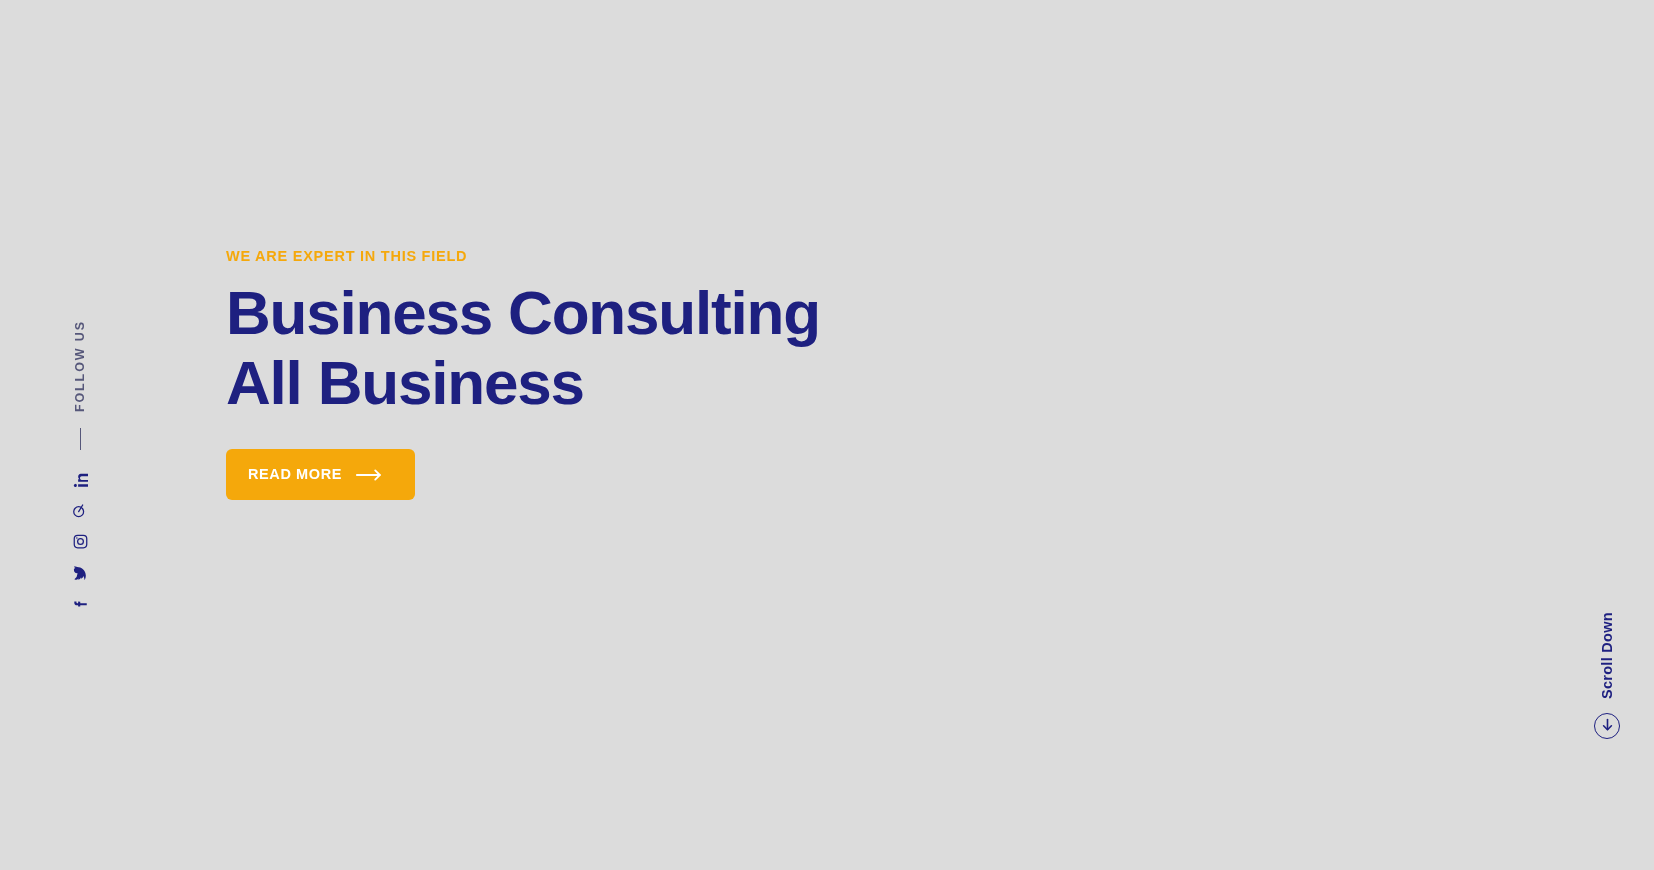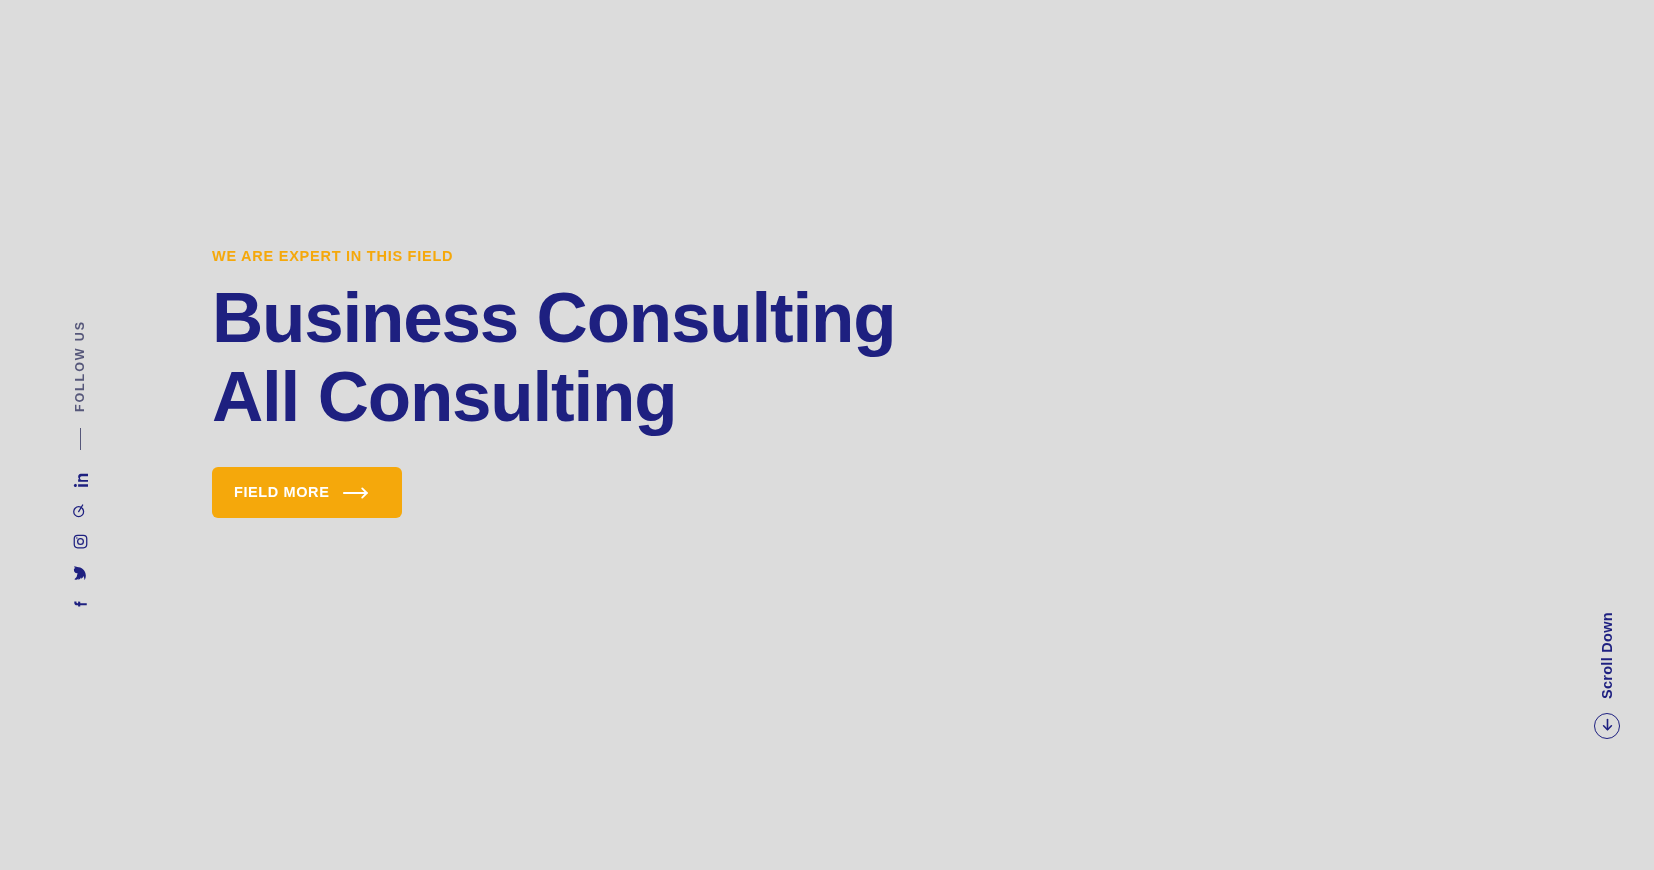--- a/index.html
+++ b/index.html
@@ -57,37 +57,37 @@
   }
 
   .social-link svg { display: block; }
 
   
   .rot90 { transform: rotate(-90deg); }
 
   
   .hero {
     position: absolute;
-    left: 212px;
+    left: 226px;
     top: 248px;
     width: 760px;
   }
 
   .eyebrow {
     font-size: 14.5px;
     font-weight: 700;
     letter-spacing: 0.75px;
     color: #f5a80b;
     text-transform: uppercase;
     line-height: 1.2;
     margin-bottom: 17px;
   }
 
   .hero-title {
-    font-size: 71px;
+    font-size: 62px;
     font-weight: 700;
     line-height: 1.0;
     letter-spacing: -1.2px;
     color: #1e2080;
     margin-bottom: 0;
   }
   .hero-title .line { display: block; }
   .hero-title .line + .line { margin-top: 8px; }
 
   .hero-desc {
@@ -211,26 +211,26 @@
   </a>
 
 </div>
 
 <div class="hero">
 
   <div class="eyebrow">WE ARE EXPERT IN THIS FIELD</div>
 
   <h1 class="hero-title">
     <span class="line">Business Consulting</span>
-    <span class="line">All Consulting</span>
+    <span class="line">All Business</span>
   </h1>
 
 
   <button class="read-more-btn">
-    <span>FIELD MORE</span>
+    <span>READ MORE</span>
     <span class="arrow">
       <svg width="26" height="12" viewBox="0 0 26 12" fill="none" stroke="#ffffff" stroke-width="1.8" stroke-linecap="round" stroke-linejoin="round">
         <path d="M0.8 6h23"></path>
         <path d="M19.2 1.4 23.8 6l-4.6 4.6"></path>
       </svg>
     </span>
   </button>
 
 </div>
 

